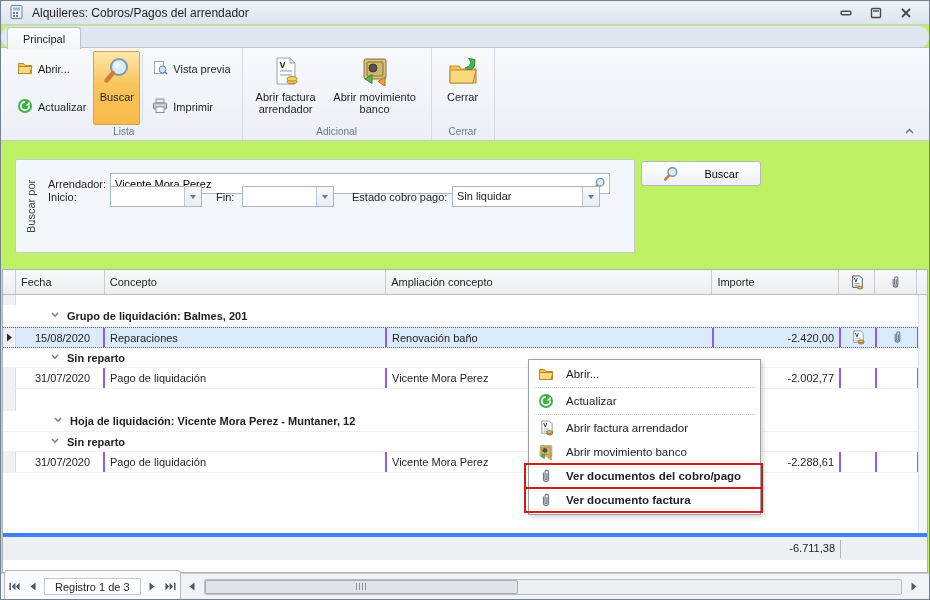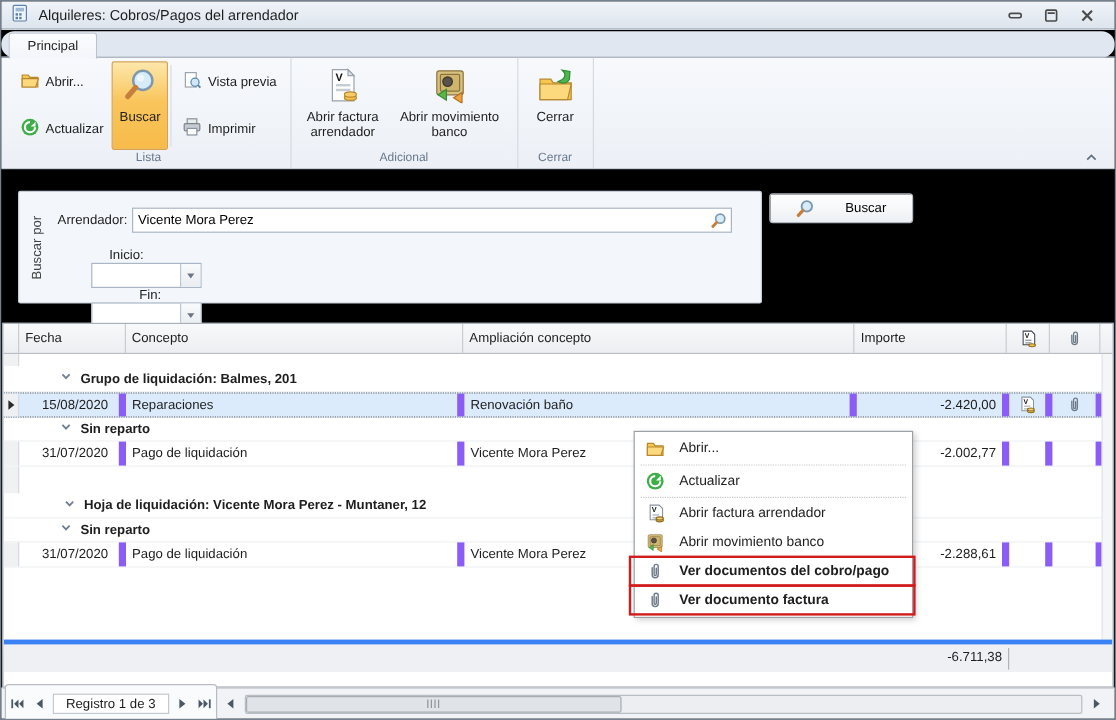--- a/index.html
+++ b/index.html
@@ -1,19 +1,19 @@
 <!DOCTYPE html>
 <html><head>
 <meta charset="utf-8">
 <style>
   html,body{margin:0;padding:0;background:#c8cdd4;}
   *{box-sizing:border-box;}
   .window{
     position:relative;width:930px;height:600px;
-    border:1px solid #72808f;background:#000000;
+    border:1px solid #72808f;background:#bef264;
     font-family:"Liberation Sans",sans-serif;font-size:11px;color:#1e1e1e;
     overflow:hidden;
   }
   
   .titlebar{position:absolute;top:0;left:0;right:0;height:24px;
     background:linear-gradient(#f0f4f9,#dde4ed);border-bottom:1px solid #c7cfda;
     display:flex;align-items:center;gap:7px;padding:0 8px;}
   .title{font-size:12px;}
   .wincontrols{margin-left:auto;display:flex;gap:16px;padding-right:8px;align-items:center;}
   .wincontrols .wbtn{width:14px;height:14px;display:flex;align-items:center;justify-content:center;cursor:default;}
@@ -44,21 +44,21 @@
   .collapse{position:absolute;right:12px;bottom:3px;width:16px;height:13px;
     display:flex;align-items:center;justify-content:center;}
   
   .searchpanel{position:absolute;left:14px;top:158px;width:620px;height:94px;
     background:#f3f6fa;border:1px solid #c6ccd5;border-radius:2px;}
   .sidelabel{position:absolute;left:2px;top:0;bottom:0;width:26px;
     display:flex;align-items:center;justify-content:center;color:#444;
     writing-mode:vertical-rl;transform:rotate(180deg);}
   .fieldrow{position:absolute;left:32px;display:flex;align-items:center;}
   .frow1{top:13px;}
-  .frow2{top:47px;flex-direction:column;}
+  .frow2{top:26px;}
   .flabel{display:inline-block;}
   .textinput{position:relative;height:21px;background:#fff;border:1px solid #a9b6c6;
     display:flex;align-items:center;}
   .textinput input{border:none;outline:none;flex:1;height:100%;
     font:11px "Liberation Sans",sans-serif;padding:0 4px;background:transparent;}
   .combo{height:21px;background:#fff;border:1px solid #a9b6c6;display:flex;align-items:stretch;}
   .combo .cval{flex:1;padding:3px 4px;white-space:nowrap;overflow:hidden;}
   .combo .carrow{width:17px;border-left:1px solid #bcc6d1;
     background:linear-gradient(#f8fafc,#e9edf1);display:flex;align-items:center;justify-content:center;}
   .tri{width:0;height:0;border-left:3.5px solid transparent;border-right:3.5px solid transparent;
@@ -87,21 +87,21 @@
     display:flex;align-items:center;justify-content:center;flex:none;}
   .spacer{height:10px;border-bottom:none;}
   .spacer2{height:22px;border-bottom:none;}
   .grow{height:22px;align-items:center;font-weight:bold;}
   .grow .gtext{display:flex;align-items:center;gap:7px;white-space:nowrap;}
   .ind1{padding-left:17px;}
   .ind2{padding-left:34px;}
   .grow.h21{height:21px;padding-left:20px;}
   .grow.h20{height:20px;}
   .drow{height:21px;align-items:stretch;}
-  .dcell{border-right:6px solid #8b5cf6;padding:0 5px;display:flex;align-items:center;
+  .dcell{border-right:2px solid #8b5cf6;padding:0 5px;display:flex;align-items:center;
     white-space:nowrap;overflow:hidden;}
   .dcell.first{padding-left:19px;}
   .dcell.num{justify-content:flex-end;}
   .selrow{background:#dcebfb;border-top:1px dotted #606060;border-bottom:1px dotted #606060;height:21px;}
   .selrow .gutter{background:#eef0f3;}
   .gfooter{position:absolute;left:0;right:0;bottom:12px;height:27px;background:#eef0f3;
     border-top:4px solid #3b82f6;}
   .gfooter .totcell{position:absolute;left:711px;top:3px;width:127px;height:18px;
     text-align:right;padding:2px 5px 0 0;border-right:1px solid #aeb4bb;}
   

